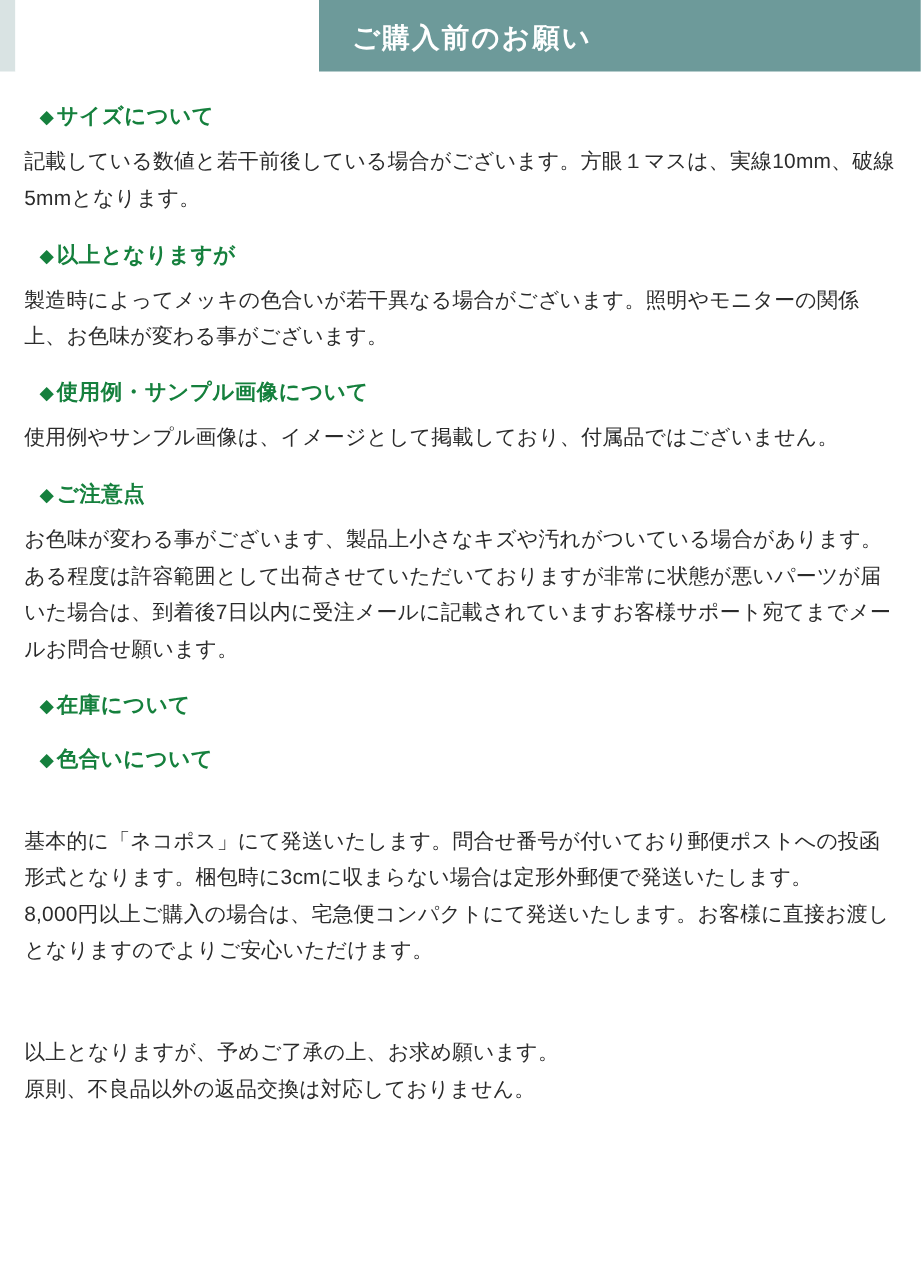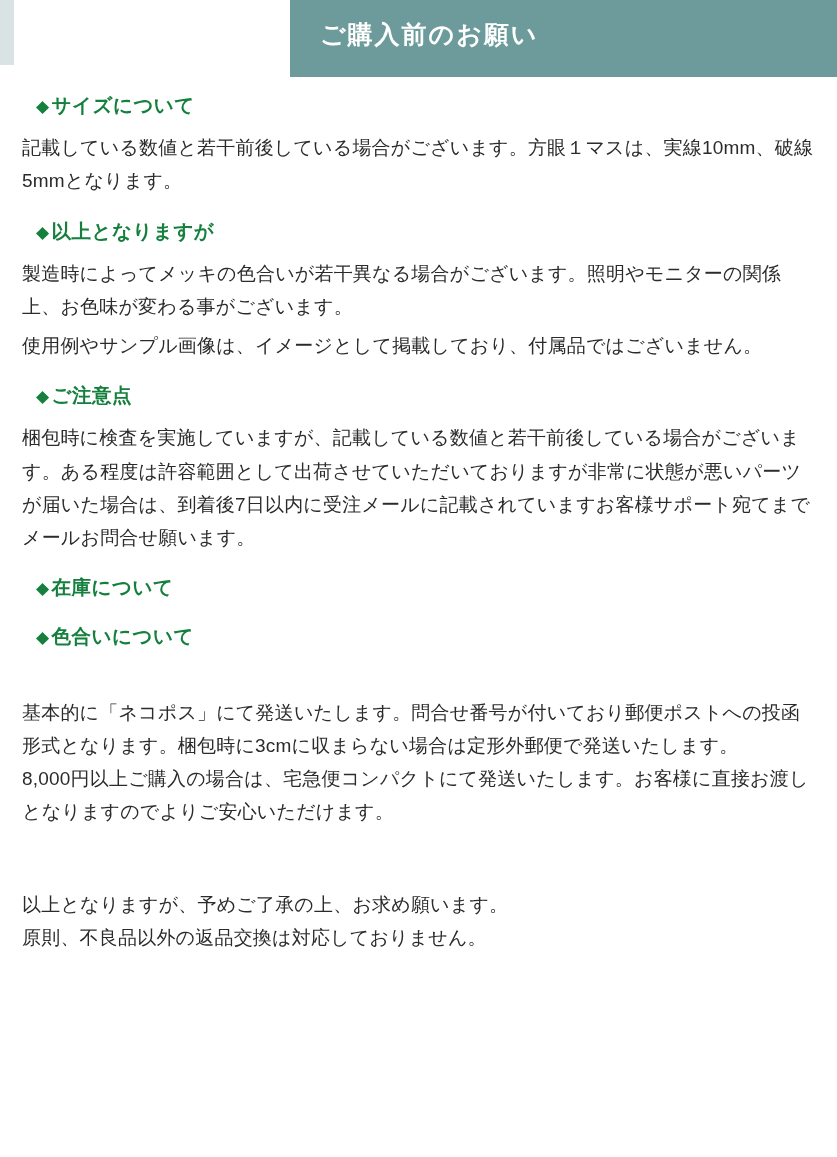--- a/index.html
+++ b/index.html
@@ -28,21 +28,21 @@
     top: 0;
     width: 14px;
     height: 65px;
     background: #d9e3e3;
   }
   .header-bar {
     position: absolute;
     left: 290px;
     top: 0;
     width: 547px;
-    height: 77px;
+    height: 65px;
     background: #6d9a9a;
     box-sizing: border-box;
   }
   .header-title {
     position: absolute;
     left: 30px;
     top: 18px;
     color: #ffffff;
     font-size: 25px;
     font-weight: bold;
@@ -126,31 +126,34 @@
     <div class="section">
       <div class="section-heading">
         <span class="diamond">◆</span><span>以上となりますが</span>
       </div>
       <div class="section-body">
         <p>製造時によってメッキの色合いが若干異なる場合がございます。照明やモニターの関係上、お色味が変わる事がございます。</p>
       </div>
     </div>
 
     <div class="section">
+      <div class="section-heading">
+        <span class="diamond">◆</span><span>使用例・サンプル画像について</span>
+      </div>
       <div class="section-body">
         <p>使用例やサンプル画像は、イメージとして掲載しており、付属品ではございません。</p>
       </div>
     </div>
 
     <div class="section">
       <div class="section-heading">
         <span class="diamond">◆</span><span>ご注意点</span>
       </div>
       <div class="section-body">
-        <p>梱包時に検査を実施していますが、記載している数値と若干前後している場合がございます。ある程度は許容範囲として出荷させていただいておりますが非常に状態が悪いパーツが届いた場合は、到着後7日以内に受注メールに記載されていますお客様サポート宛てまでメールお問合せ願います。</p>
+        <p>お色味が変わる事がございます、製品上小さなキズや汚れがついている場合があります。ある程度は許容範囲として出荷させていただいておりますが非常に状態が悪いパーツが届いた場合は、到着後7日以内に受注メールに記載されていますお客様サポート宛てまでメールお問合せ願います。</p>
       </div>
     </div>
 
     <div class="section">
       <div class="section-heading">
         <span class="diamond">◆</span><span>在庫について</span>
       </div>
     </div>
 
     <div class="section">

